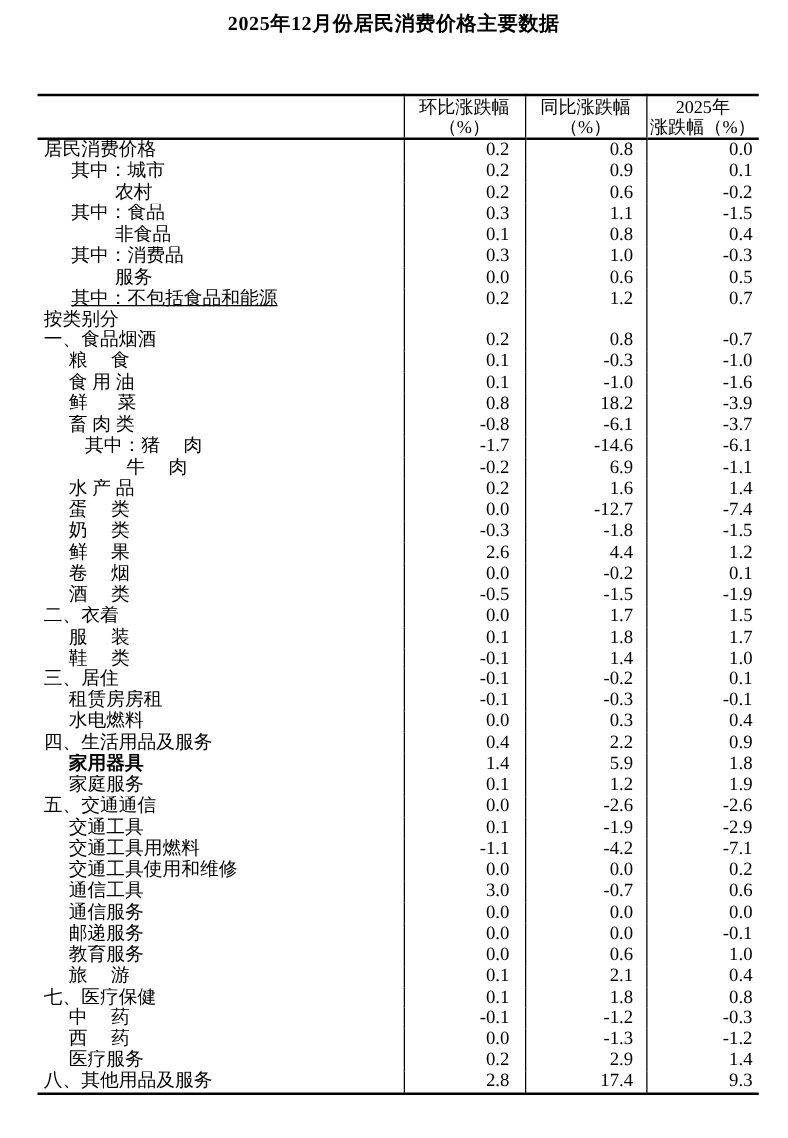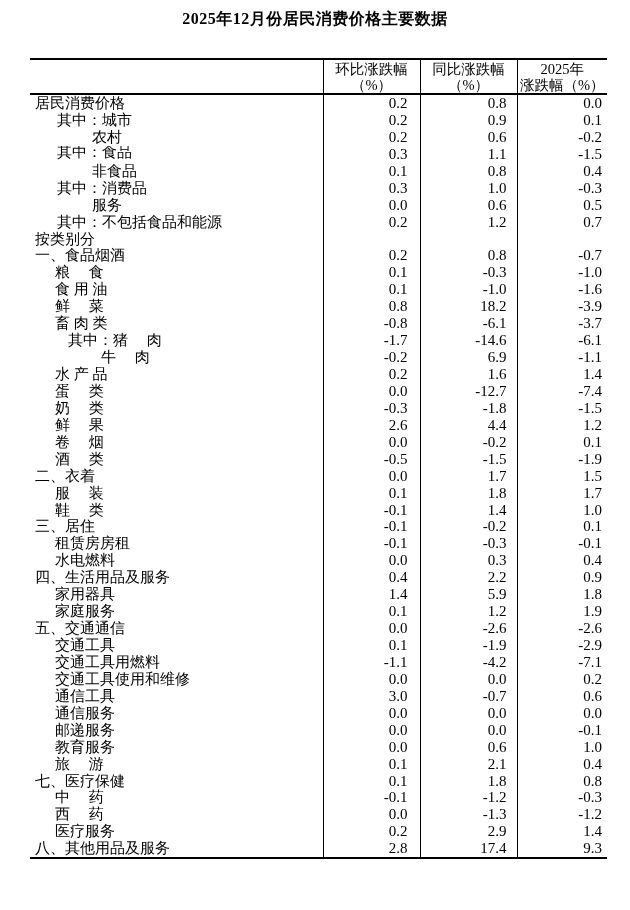--- a/index.html
+++ b/index.html
@@ -10,20 +10,21 @@
   }
   .title{
     text-align:center;font-weight:bold;font-size:16px;
     padding-top:9px;letter-spacing:0.5px;
   }
   .table-wrap{position:absolute;left:30px;top:58px;width:577px;}
   table.cpi{
     border-collapse:collapse;table-layout:fixed;width:577px;
     border-top:2px solid #000;border-bottom:2px solid #000;
     font-size:15px;
+    margin-top:17px;
   }
   table.cpi thead td{
     border-bottom:2px solid #000;
     text-align:center;vertical-align:middle;
     height:33px;line-height:16px;padding:0;
     white-space:pre-line;font-size:14.5px;
   }
   table.cpi td.vcol{border-left:1px solid #000;}
   table.cpi tbody td{
     height:16.93px;line-height:16.93px;padding:0;
@@ -96,21 +97,21 @@
     <td class="val vcol c3">1.0</td>
     <td class="val vcol c4">-0.3</td>
   </tr>
         <tr>
     <td class="label" style="padding-left: 62px;">服务</td>
     <td class="val vcol c2">0.0</td>
     <td class="val vcol c3">0.6</td>
     <td class="val vcol c4">0.5</td>
   </tr>
         <tr>
-    <td class="label" style="padding-left: 27px;">其中：不包括食品和能源</td>
+    <td class="label" style="padding-left: 27px; text-decoration: underline;">其中：不包括食品和能源</td>
     <td class="val vcol c2">0.2</td>
     <td class="val vcol c3">1.2</td>
     <td class="val vcol c4">0.7</td>
   </tr>
         <tr>
     <td class="label" style="padding-left: 5px;">按类别分</td>
     <td class="val vcol c2"></td>
     <td class="val vcol c3"></td>
     <td class="val vcol c4"></td>
   </tr>
@@ -126,21 +127,21 @@
     <td class="val vcol c3">-0.3</td>
     <td class="val vcol c4">-1.0</td>
   </tr>
         <tr>
     <td class="label" style="padding-left: 25px;">食 用 油</td>
     <td class="val vcol c2">0.1</td>
     <td class="val vcol c3">-1.0</td>
     <td class="val vcol c4">-1.6</td>
   </tr>
         <tr>
-    <td class="label" style="padding-left: 25px;">鲜　 菜</td>
+    <td class="label" style="padding-left: 25px; font-family: Liberation Mono, monospace;">鲜　 菜</td>
     <td class="val vcol c2">0.8</td>
     <td class="val vcol c3">18.2</td>
     <td class="val vcol c4">-3.9</td>
   </tr>
         <tr>
     <td class="label" style="padding-left: 25px;">畜 肉 类</td>
     <td class="val vcol c2">-0.8</td>
     <td class="val vcol c3">-6.1</td>
     <td class="val vcol c4">-3.7</td>
   </tr>
@@ -228,21 +229,21 @@
     <td class="val vcol c3">0.3</td>
     <td class="val vcol c4">0.4</td>
   </tr>
         <tr>
     <td class="label" style="padding-left: 5px;">四、生活用品及服务</td>
     <td class="val vcol c2">0.4</td>
     <td class="val vcol c3">2.2</td>
     <td class="val vcol c4">0.9</td>
   </tr>
         <tr>
-    <td class="label" style="padding-left: 25px;">家用器具</td>
+    <td class="label" style="padding-left: 25px; font-weight: bold;">家用器具</td>
     <td class="val vcol c2">1.4</td>
     <td class="val vcol c3">5.9</td>
     <td class="val vcol c4">1.8</td>
   </tr>
         <tr>
     <td class="label" style="padding-left: 25px;">家庭服务</td>
     <td class="val vcol c2">0.1</td>
     <td class="val vcol c3">1.2</td>
     <td class="val vcol c4">1.9</td>
   </tr>

